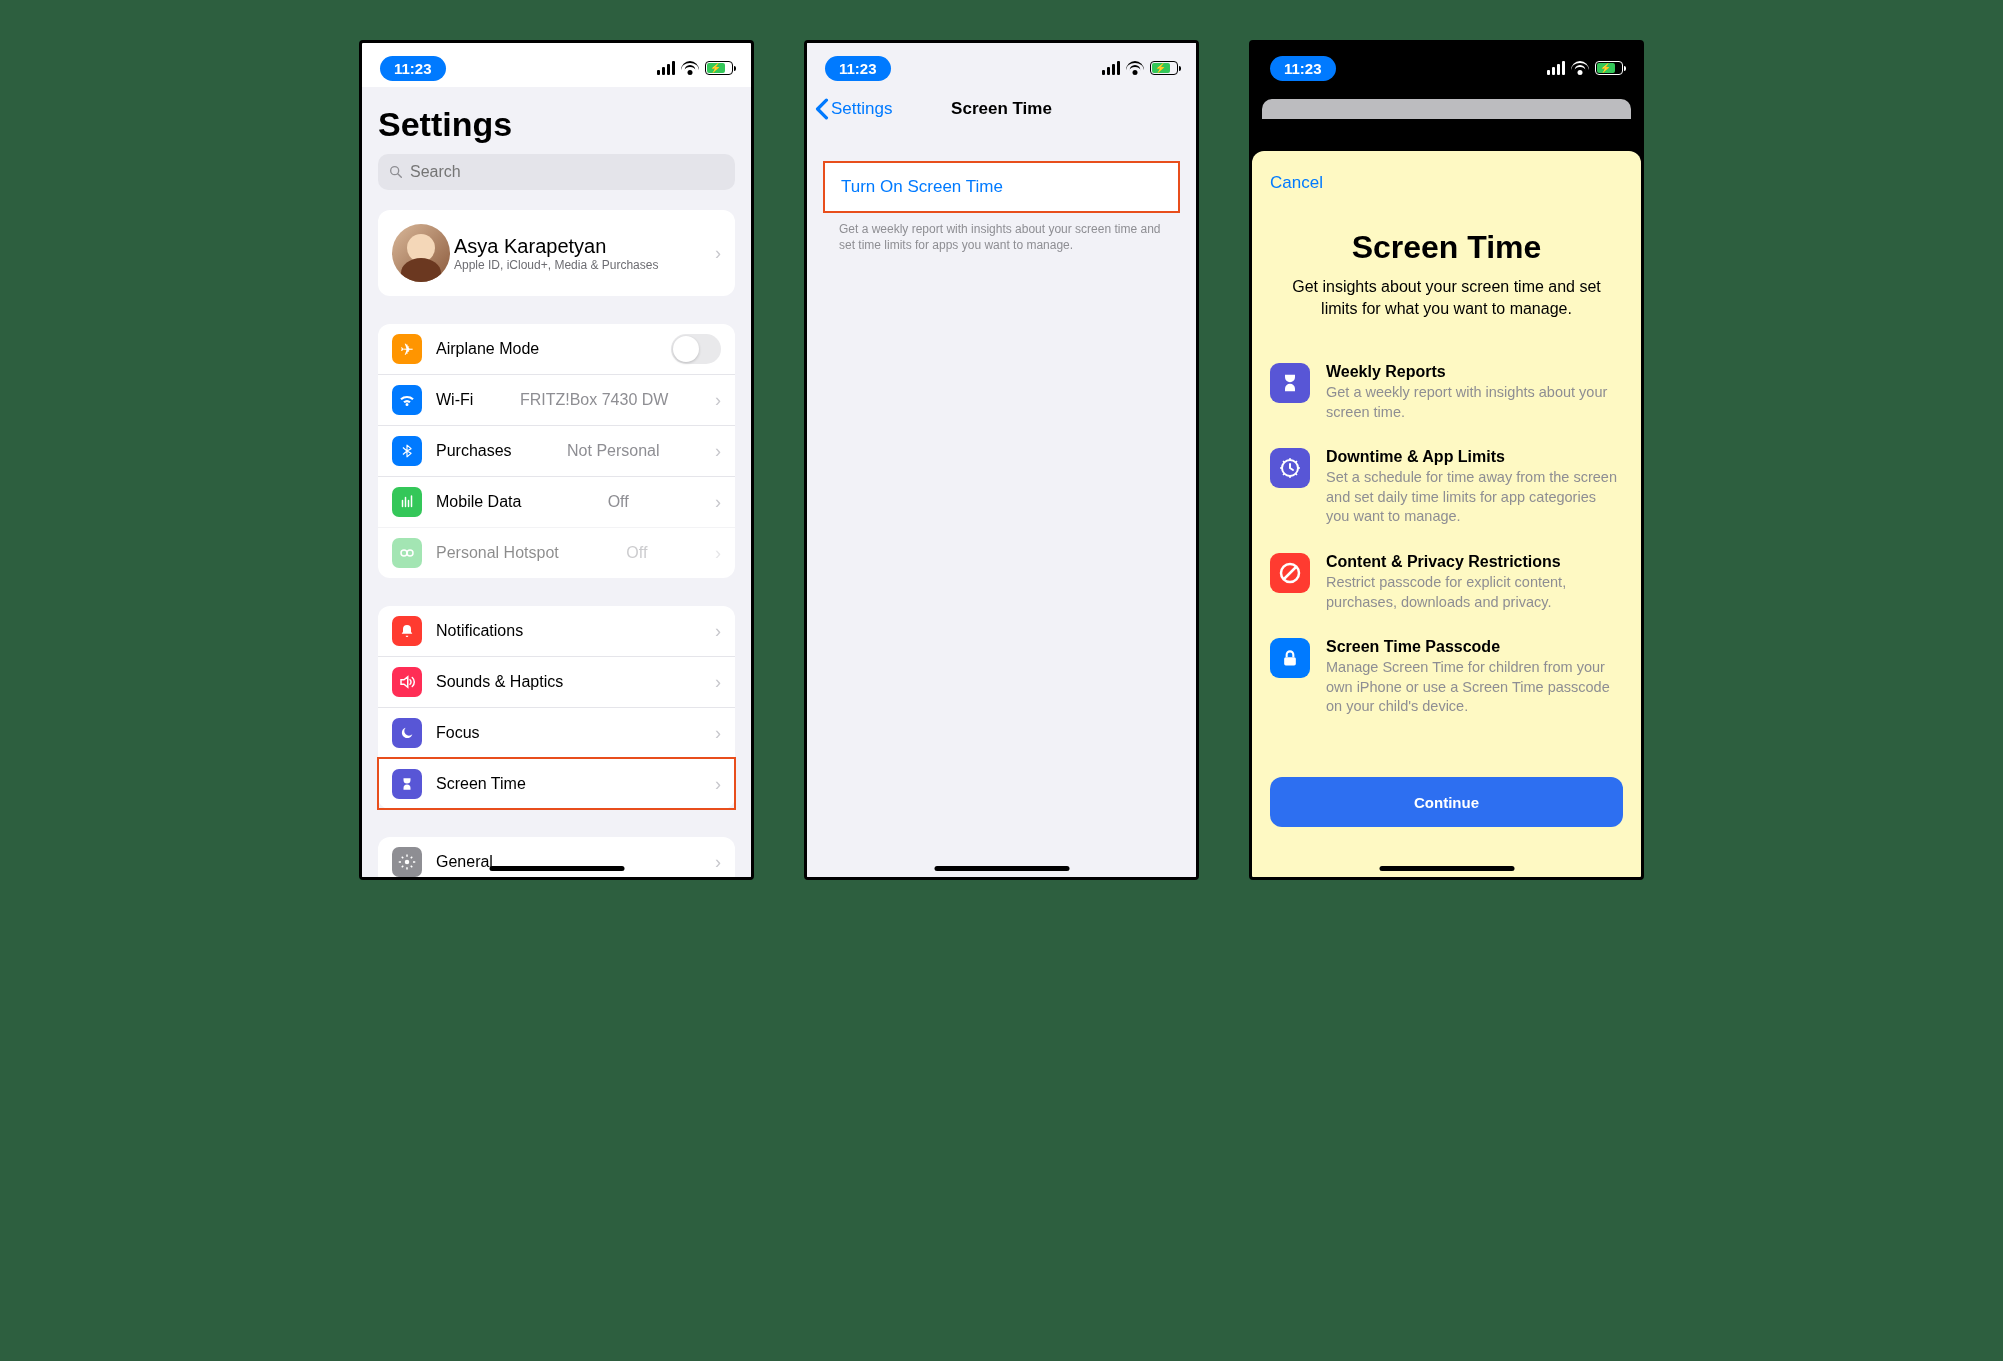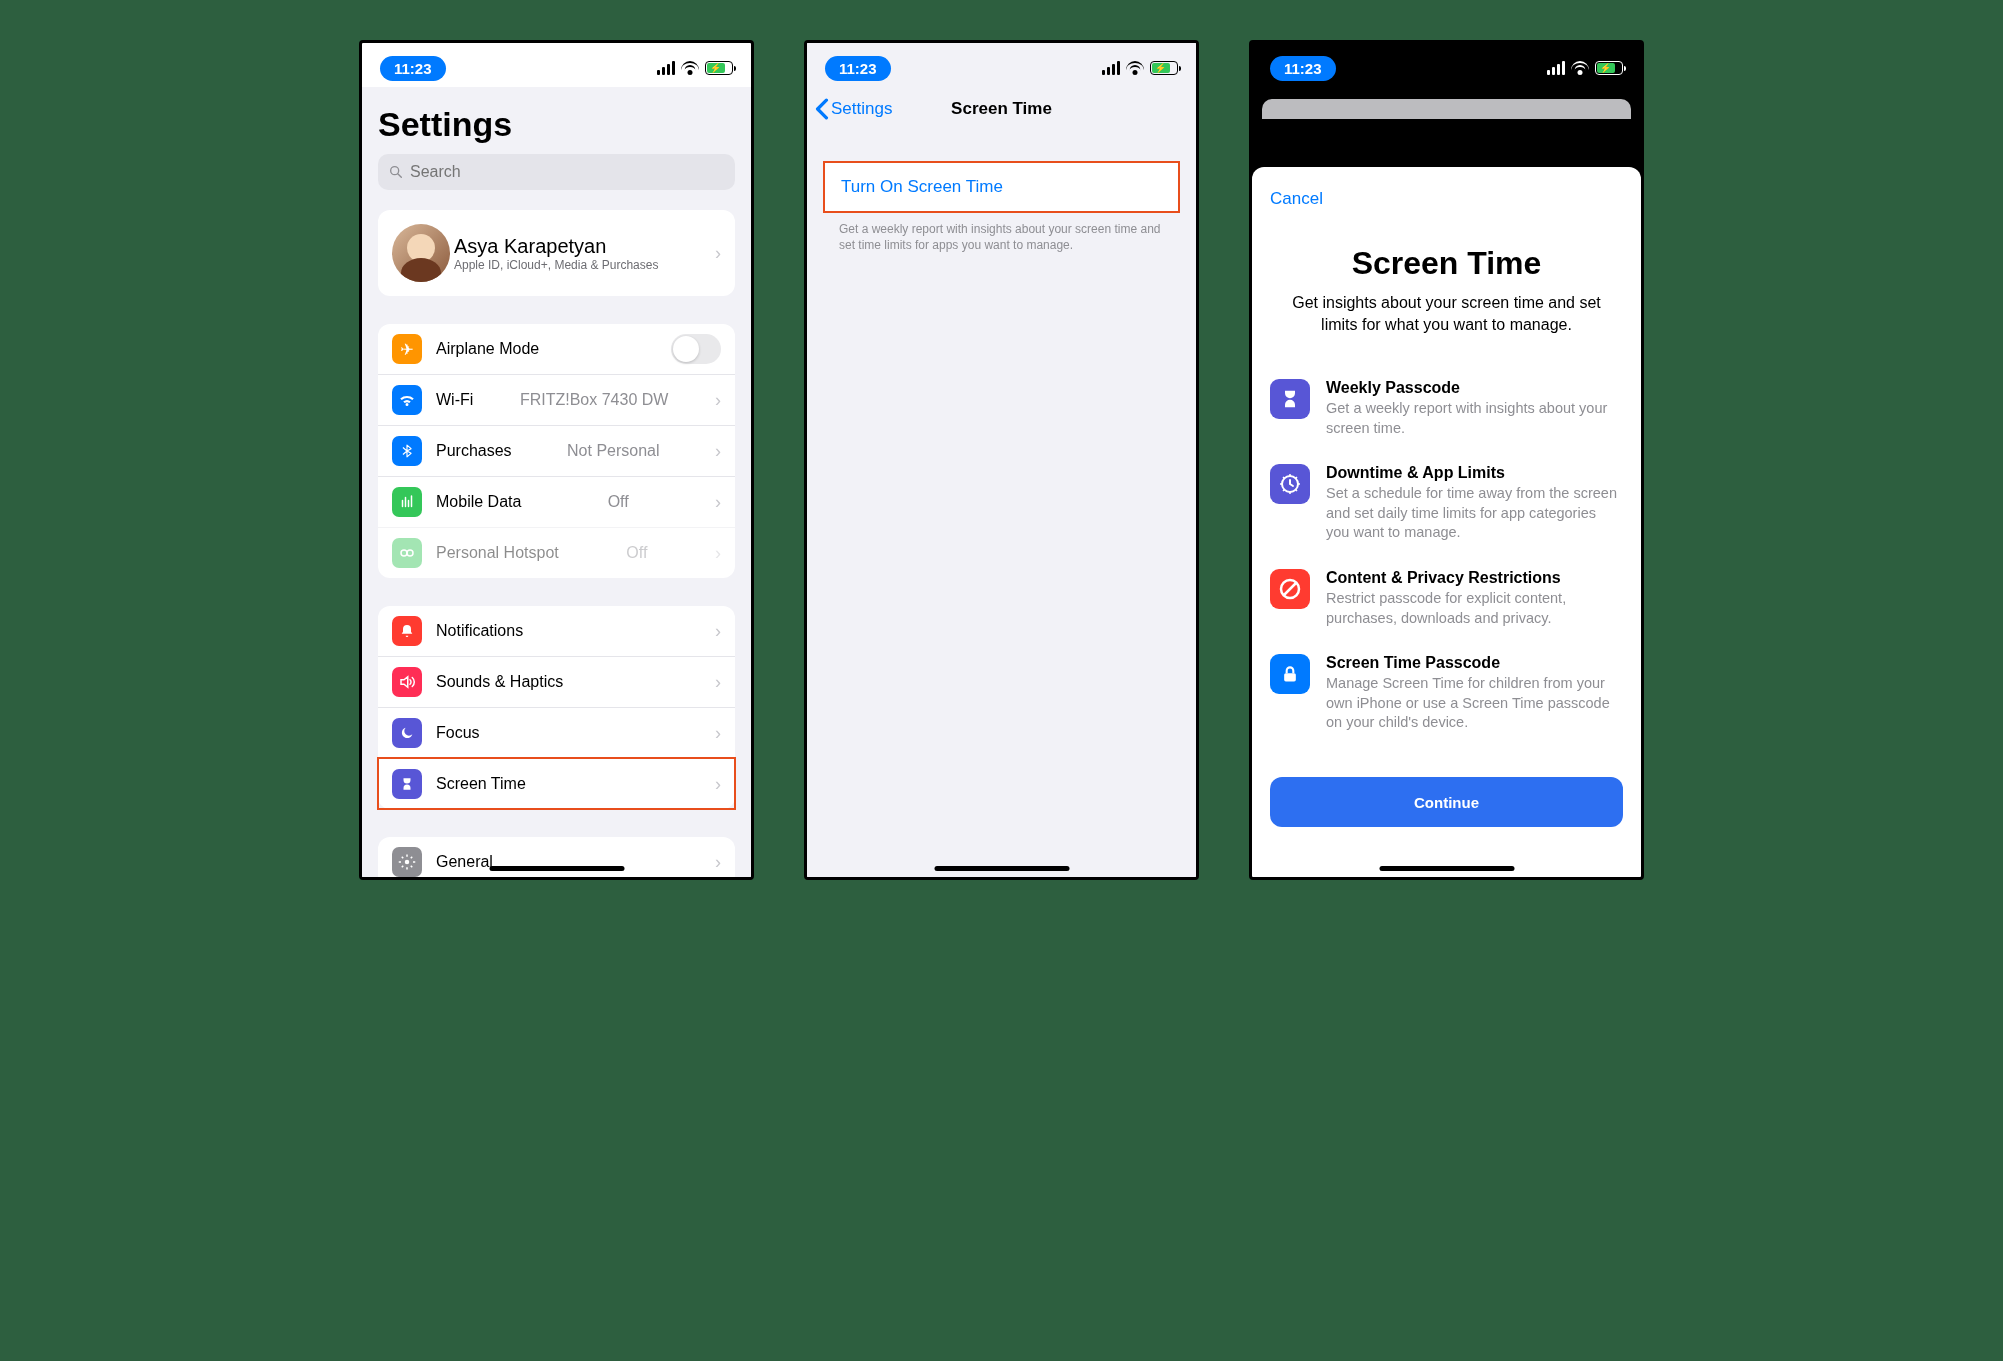--- a/index.html
+++ b/index.html
@@ -18,23 +18,23 @@
     background: #fff;
     border: 3px solid #000;
     border-radius: 4px;
     position: relative;
     overflow: hidden;
     display: flex;
     flex-direction: column;
   }
   .phone.dark-top { background: #000; }
   .phone .inner-white {
-    background:#ffffff;
+    background:#fef9c3;
     border-radius: 12px 12px 0 0;
-    margin-top: 80px;
+    margin-top: 64px;
     flex: 1;
     display:flex;
     flex-direction:column;
     position:relative;
   }
   .status-bar {
     height: 44px;
     display: flex;
     align-items: center;
     justify-content: space-between;
@@ -359,21 +359,21 @@
       <div class="p3-sub">Get insights about your screen time and set limits for what you want to manage.</div>
 
       <div class="features">
         <div class="feat">
           <div class="feat-icon" style="background:#5856d6">
             <svg width="20" height="24" viewBox="0 0 24 24">
                 <path d="M6 2h12v3a6 6 0 01-6 6 6 6 0 01-6-6V2zm0 20h12v-3a6 6 0 00-6-6 6 6 0 00-6 6v3z" fill="#fff"></path>
               </svg>
           </div>
           <div>
-            <div class="feat-title">Weekly Passcode</div>
+            <div class="feat-title">Weekly Reports</div>
             <div class="feat-desc">Get a weekly report with insights about your screen time.</div>
           </div>
         </div>
         <div class="feat">
           <div class="feat-icon" style="background:#5856d6">
             <svg width="24" height="24" viewBox="0 0 24 24">
                 <circle cx="12" cy="12" r="8" fill="none" stroke="#fff" stroke-width="2"></circle>
                 <path d="M12 2v2m0 16v2M2 12h2m16 0h2M5 5l1.4 1.4M17.6 17.6L19 19M5 19l1.4-1.4M17.6 6.4L19 5" stroke="#fff" stroke-width="1.5"></path>
                 <path d="M12 8v4l3 2" stroke="#fff" stroke-width="2" fill="none" stroke-linecap="round"></path>
               </svg>

